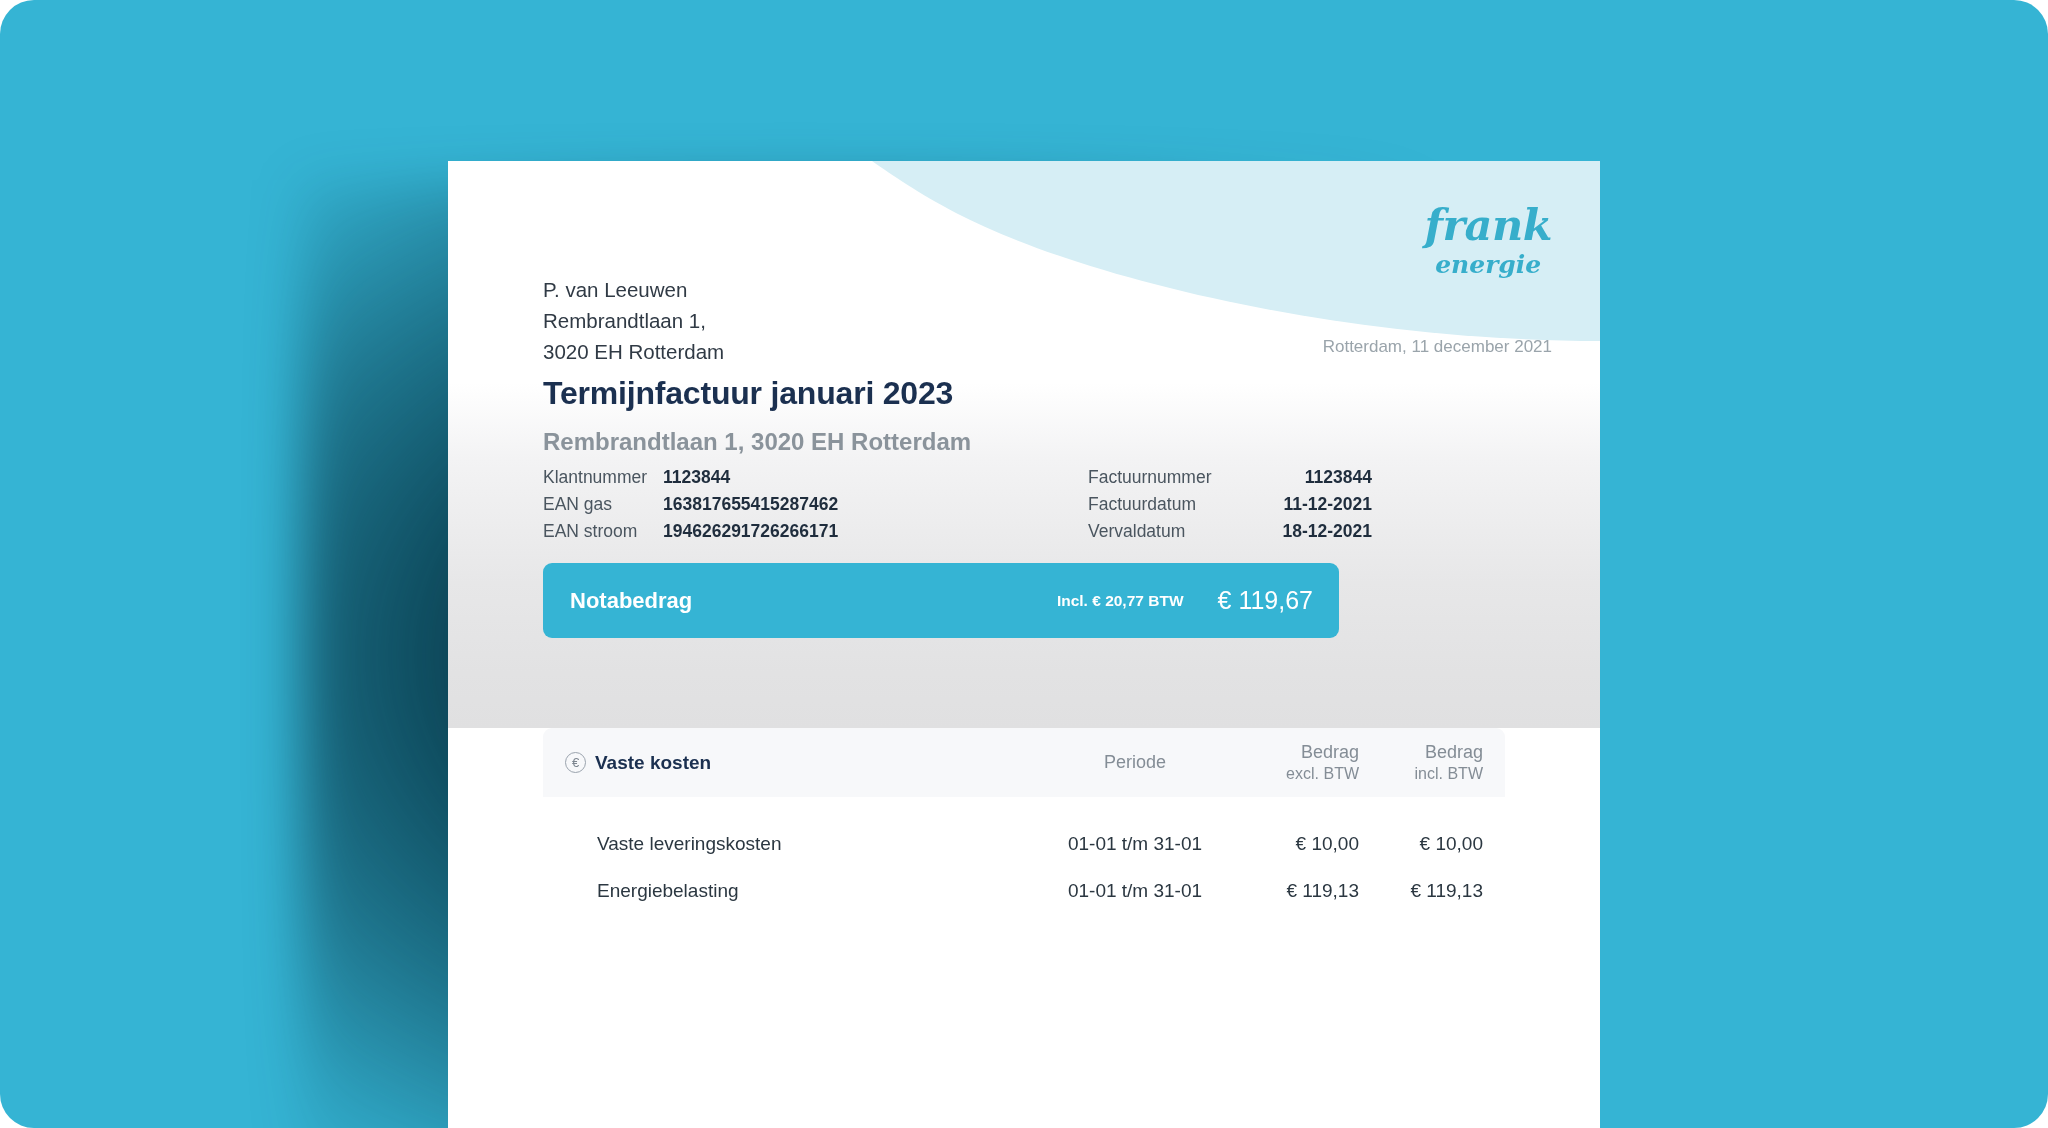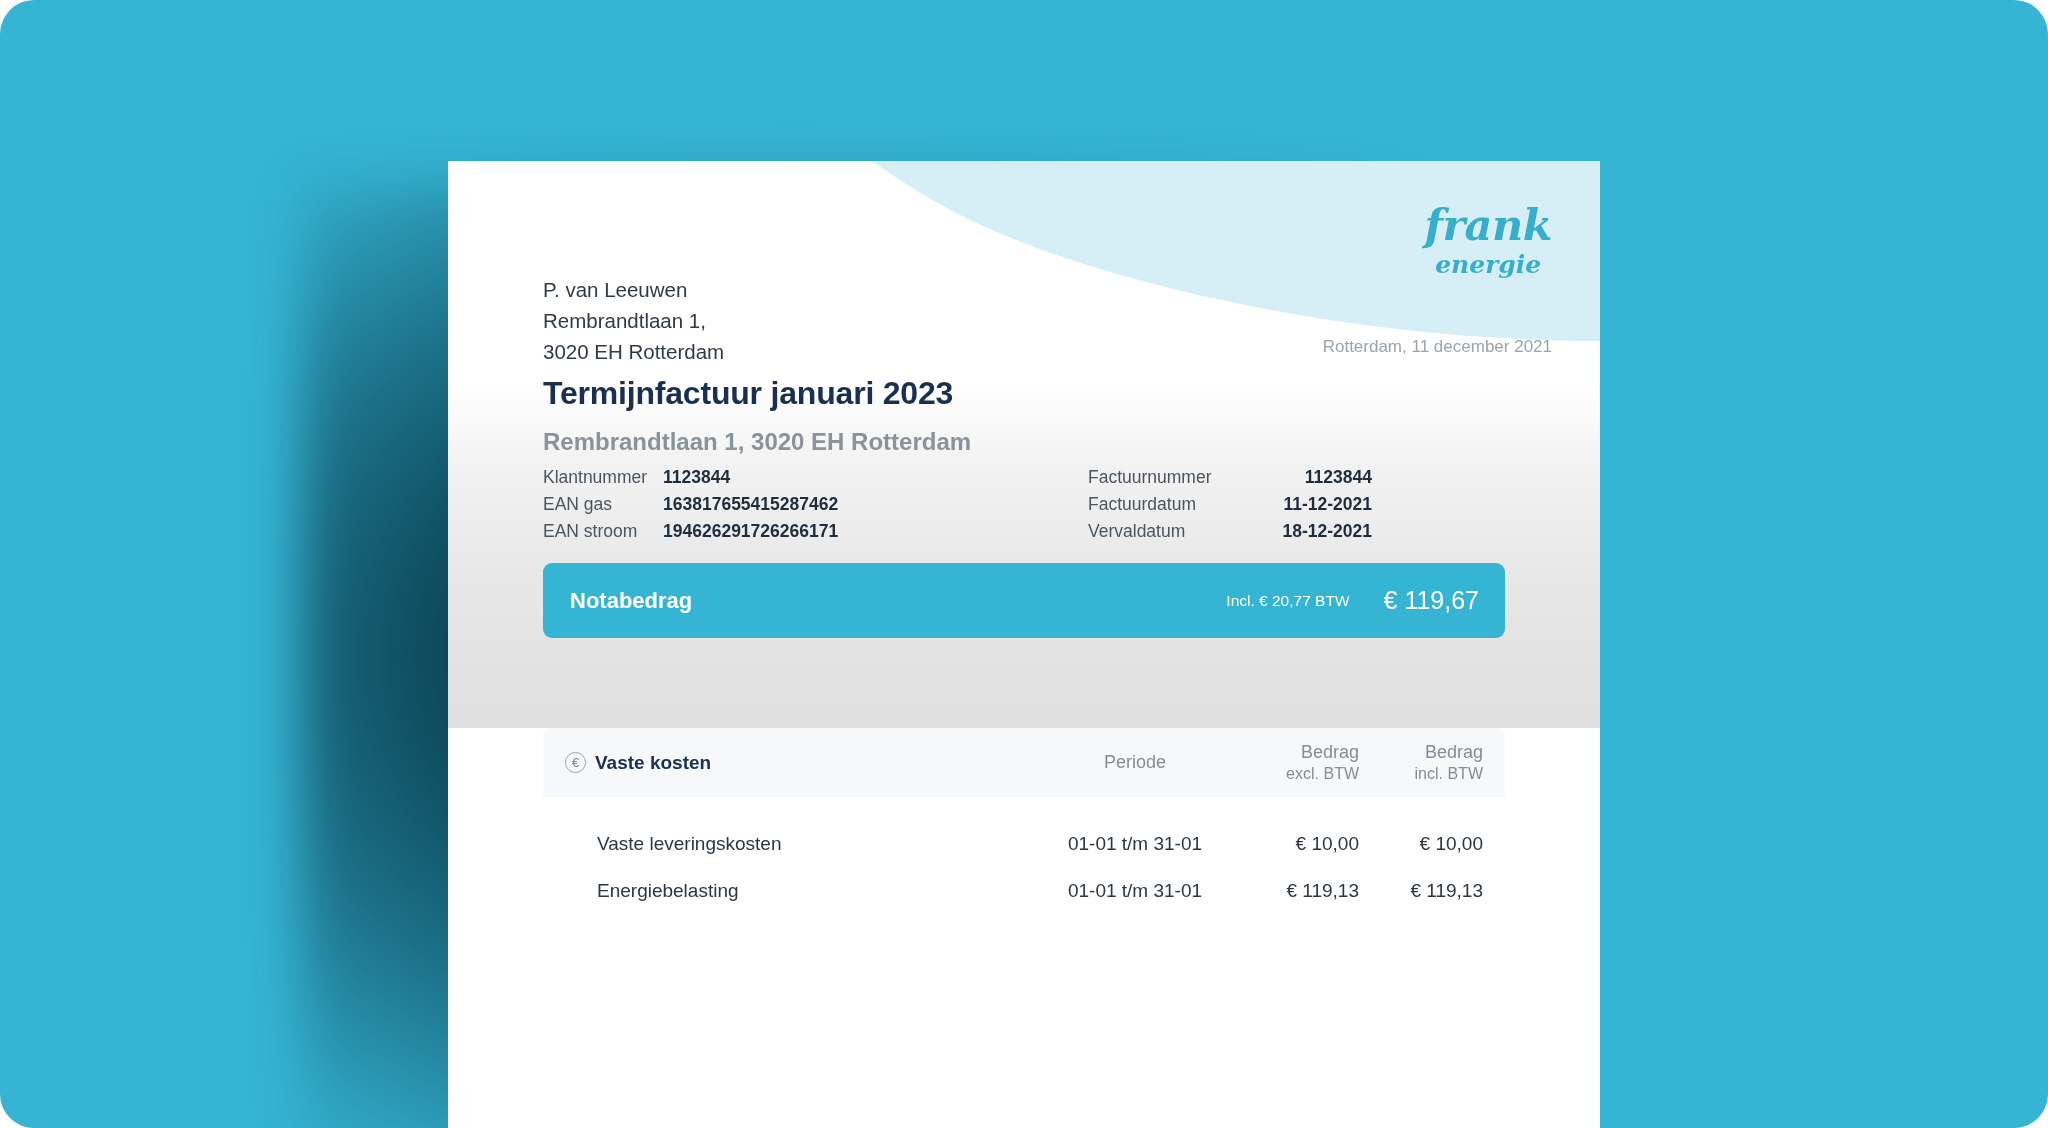--- a/index.html
+++ b/index.html
@@ -151,37 +151,37 @@
 
   .meta-left  .meta-label { width: 120px; }
   .meta-right .meta-label { width: 144px; }
   .meta-right .meta-value { width: 140px; text-align: right; }
 
   
   .total-banner {
     position: absolute;
     left: 95px;
     top: 402px;
-    width: 962px;
+    width: 796px;
     height: 75px;
     background: #35b4d4;
     border-radius: 9px;
     display: flex;
     align-items: center;
     color: #ffffff;
   }
   .total-label {
     margin-left: 27px;
     font-size: 22px;
     font-weight: 700;
     flex: 1;
   }
   .total-vat {
     font-size: 15.5px;
-    font-weight: 400;
+    font-weight: 700;
     margin-right: 34px;
     white-space: nowrap;
   }
   .total-amount {
     font-size: 25px;
     font-weight: 400;
     margin-right: 26px;
     white-space: nowrap;
   }
 

